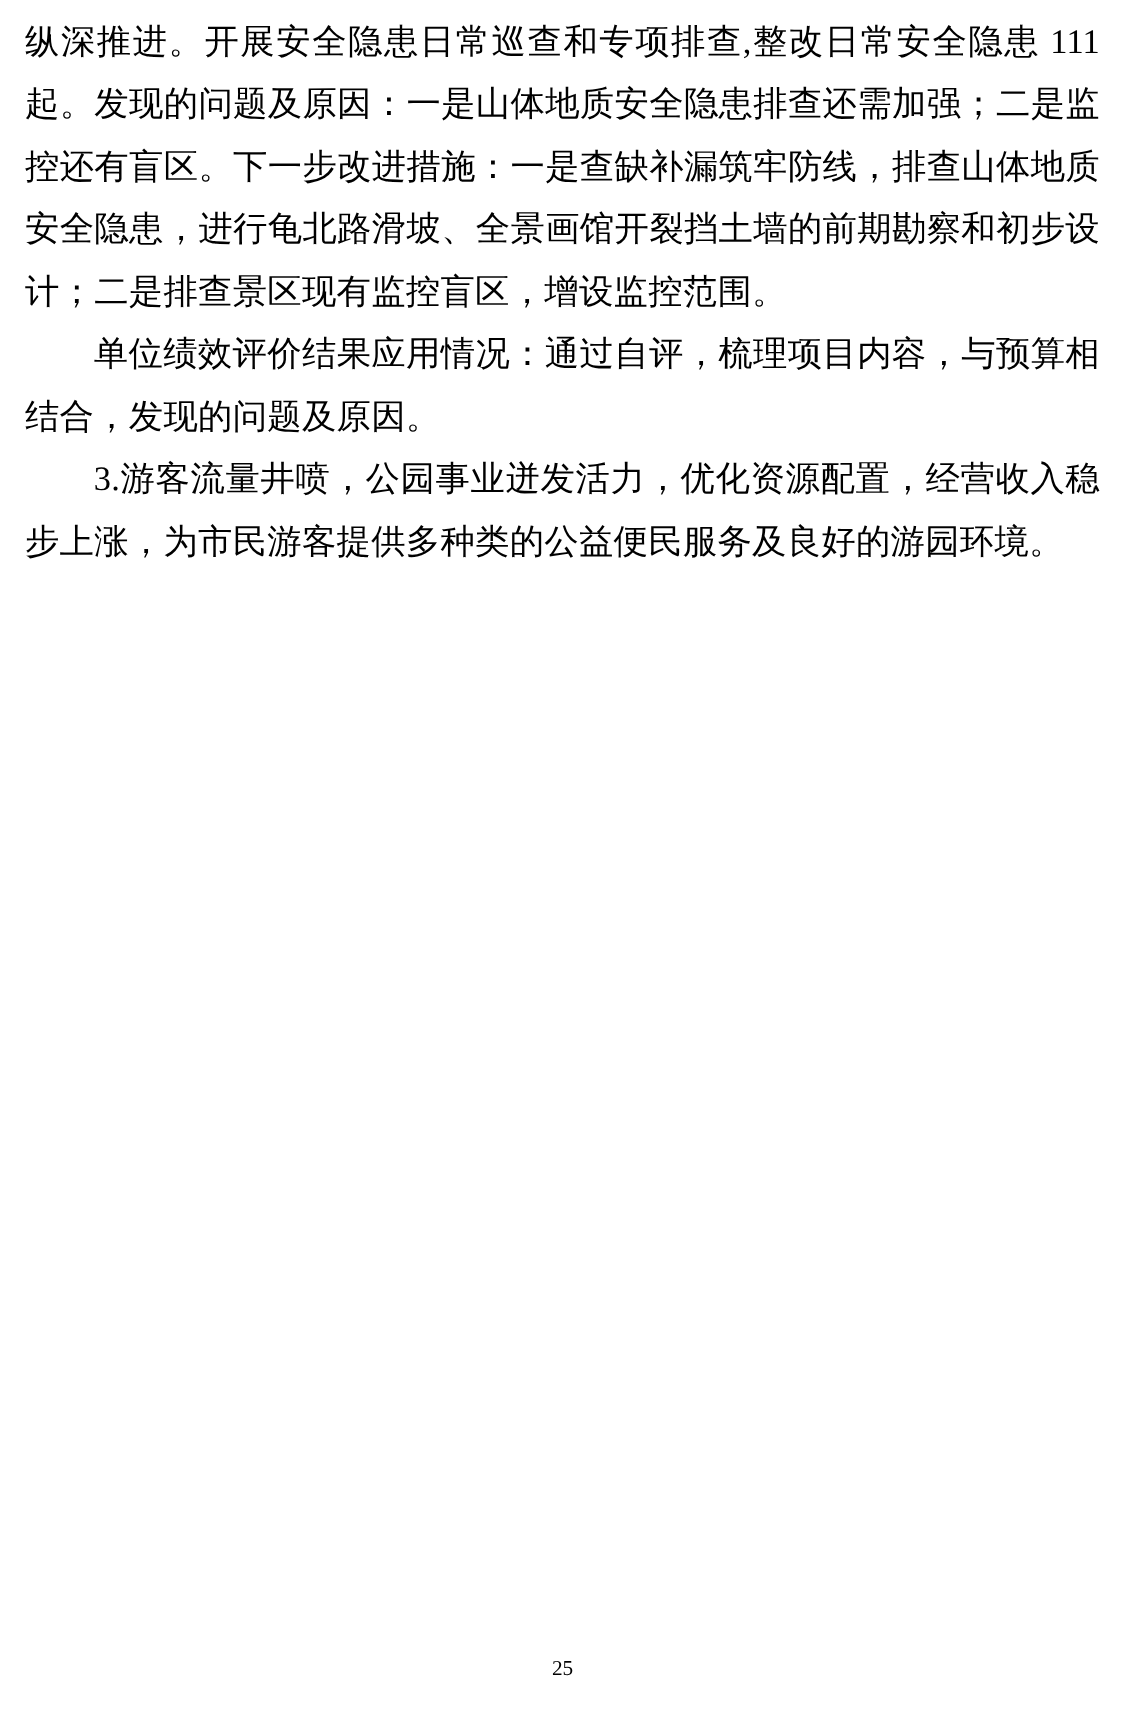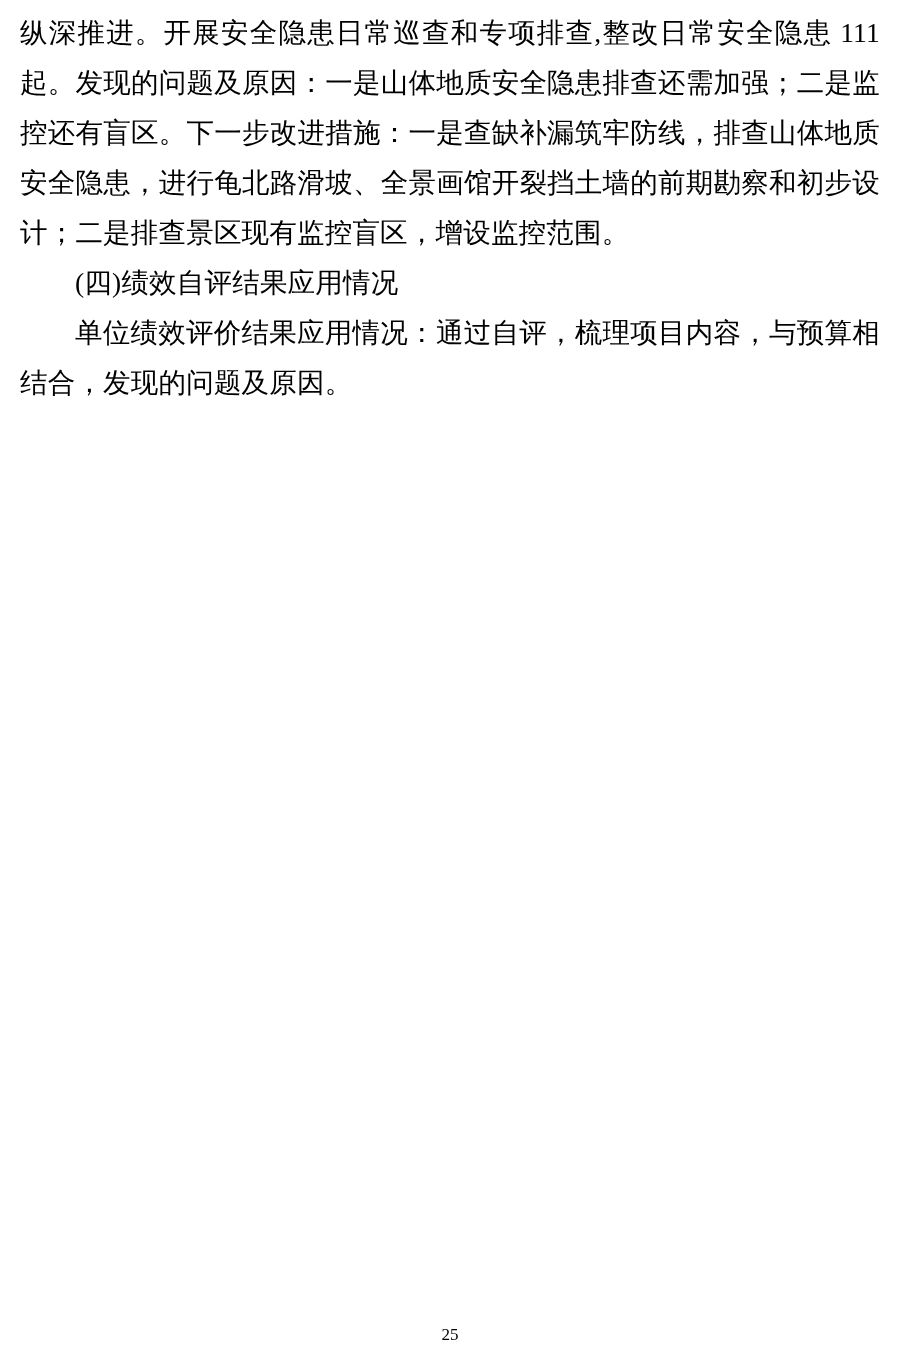--- a/index.html
+++ b/index.html
@@ -48,17 +48,17 @@
     font-family: "Liberation Serif", "DejaVu Serif", serif;
     color: #000000;
   }
 </style>
 </head>
 <body>
 
 <div class="page">
   <div class="body-text">
     <p class="para">纵深推进。开展安全隐患日常巡查和专项排查,整改日常安全隐患 111 起。发现的问题及原因：一是山体地质安全隐患排查还需加强；二是监控还有盲区。下一步改进措施：一是查缺补漏筑牢防线，排查山体地质安全隐患，进行龟北路滑坡、全景画馆开裂挡土墙的前期勘察和初步设计；二是排查景区现有监控盲区，增设监控范围。</p>
-    <p class="para indent">(四)绩效自评结果应用情况</p>
     <p class="para indent">单位绩效评价结果应用情况：通过自评，梳理项目内容，与预算相结合，发现的问题及原因。</p>
+    <p class="para indent">3.游客流量井喷，公园事业迸发活力，优化资源配置，经营收入稳步上涨，为市民游客提供多种类的公益便民服务及良好的游园环境。</p>
   </div>
   <div class="page-number">25</div>
 </div>
 
 </body></html>

